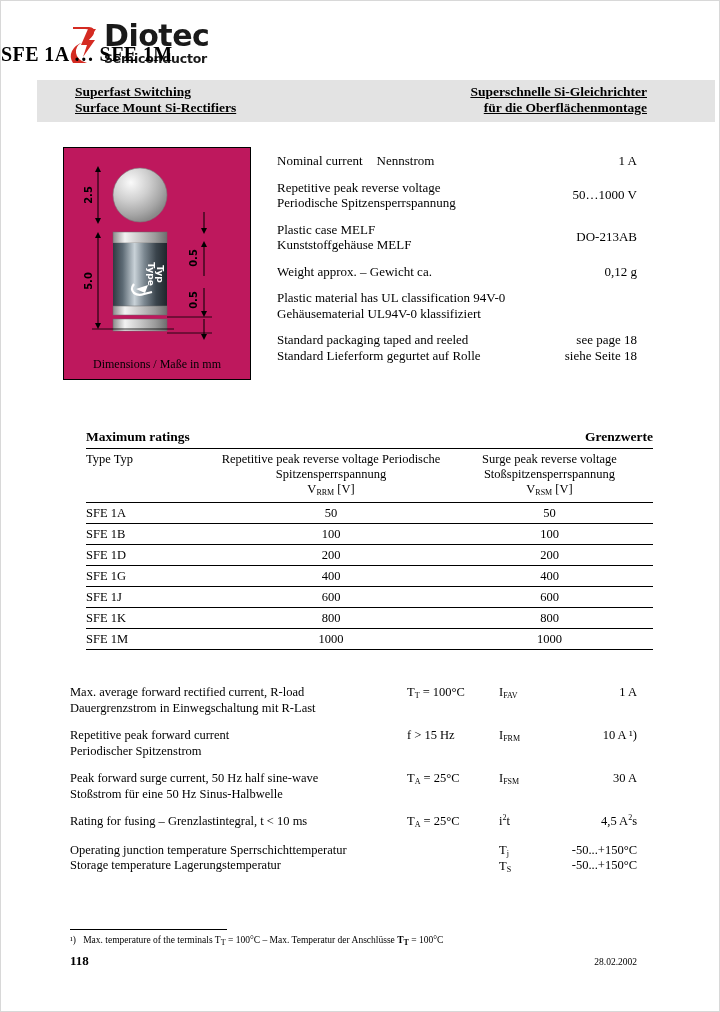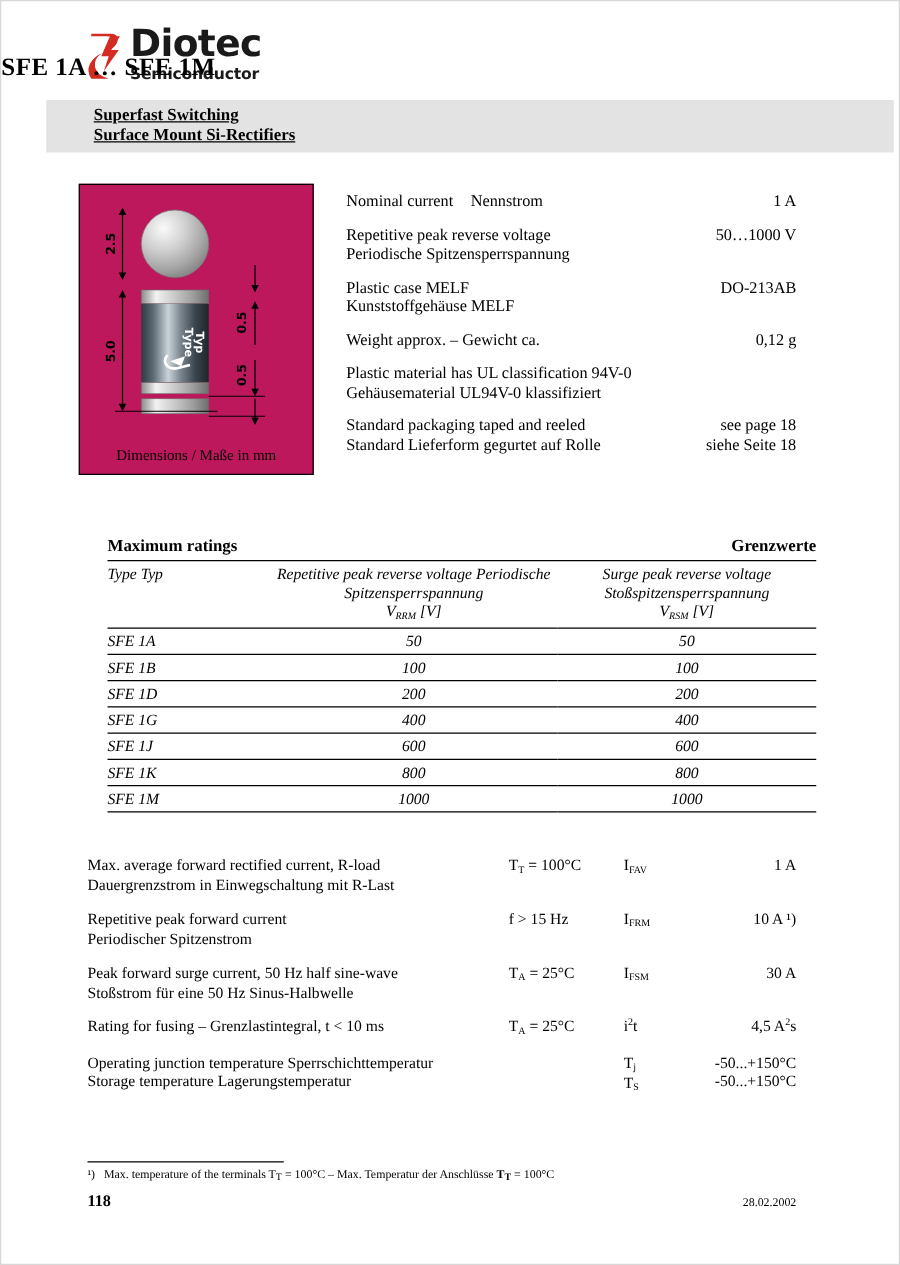--- a/index.html
+++ b/index.html
@@ -140,21 +140,21 @@
   
   #spec-list {
     position: absolute;
     left: 276px;
     top: 152px;
     width: 360px;
   }
   .spec-row {
     display: flex;
     justify-content: space-between;
-    align-items: flex-start;
+    align-items: center;
     margin-bottom: 11px;
     font-size: 13px;
     line-height: 15.5px;
   }
   .spec-left { flex: 1 1 auto; padding-right: 10px; }
   .spec-left .l1, .spec-left .l2 { display: block; white-space: nowrap; }
   .spec-right { flex: 0 0 auto; text-align: right; white-space: nowrap; }
   .spec-right .l1, .spec-right .l2 { display: block; }
   .gap-en { display: inline-block; width: 14px; }
 
@@ -170,21 +170,20 @@
     justify-content: space-between;
     font-weight: bold;
     font-size: 13.5px;
     padding-bottom: 3px;
     border-bottom: 1.6px solid #000;
   }
   table.ratings-table {
     width: 100%;
     border-collapse: collapse;
     font-size: 12.5px;
-    font-style: italic;
   }
   table.ratings-table th {
     font-weight: normal;
     vertical-align: top;
     padding: 3px 0 4px 0;
     line-height: 15px;
     border-bottom: 1.6px solid #000;
   }
   table.ratings-table th.col-type {
     text-align: left;
@@ -282,20 +281,24 @@
     </div>
 
     <div id="doc-title">SFE 1A … SFE 1M</div>
   </div>
 
   <div id="band">
     <div id="band-inner">
       <div class="band-col left">
         <span>Superfast Switching</span>
         <span>Surface Mount Si-Rectifiers</span>
+      </div>
+      <div class="band-col right">
+        <span>Superschnelle Si-Gleichrichter</span>
+        <span>für die Oberflächenmontage</span>
       </div>
     </div>
   </div>
 
   <div id="drawing-box">
     <svg id="drawing-svg" width="186" height="231" viewBox="0 0 186 231" xmlns="http://www.w3.org/2000/svg">
       <defs>
         <linearGradient id="gBody" x1="0" y1="0" x2="1" y2="0">
           <stop offset="0%" stop-color="#2f3a42"></stop>
           <stop offset="18%" stop-color="#5d6b75"></stop>

